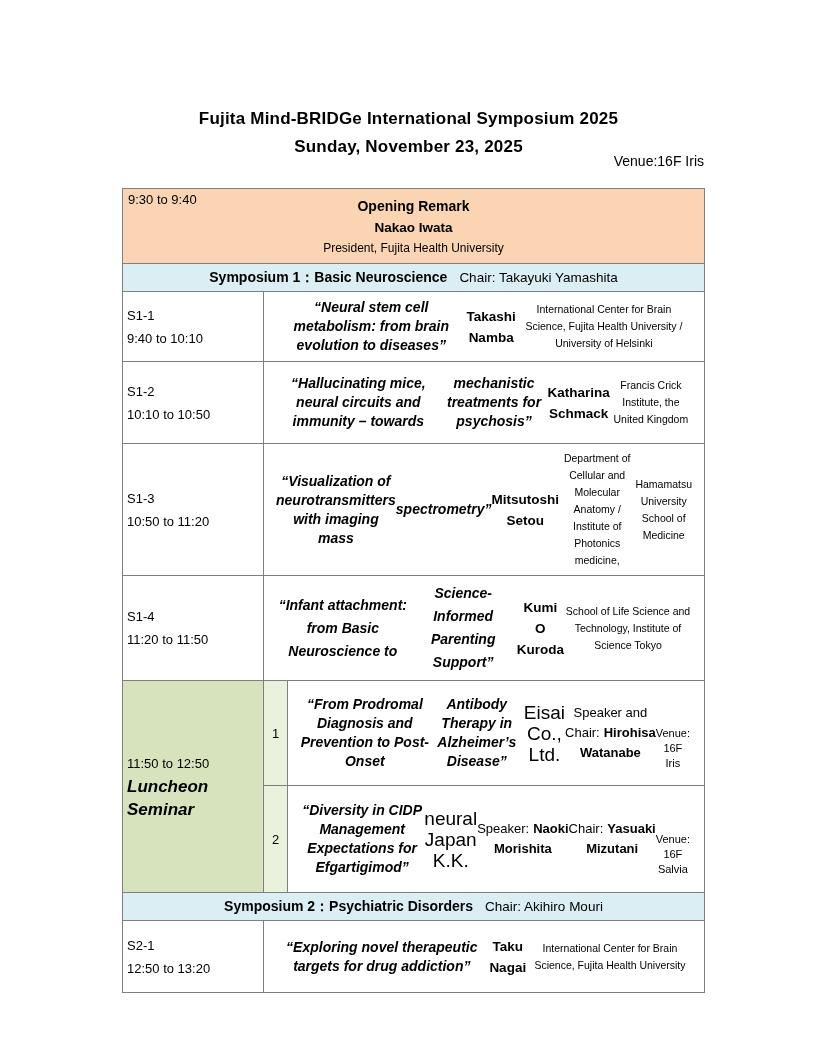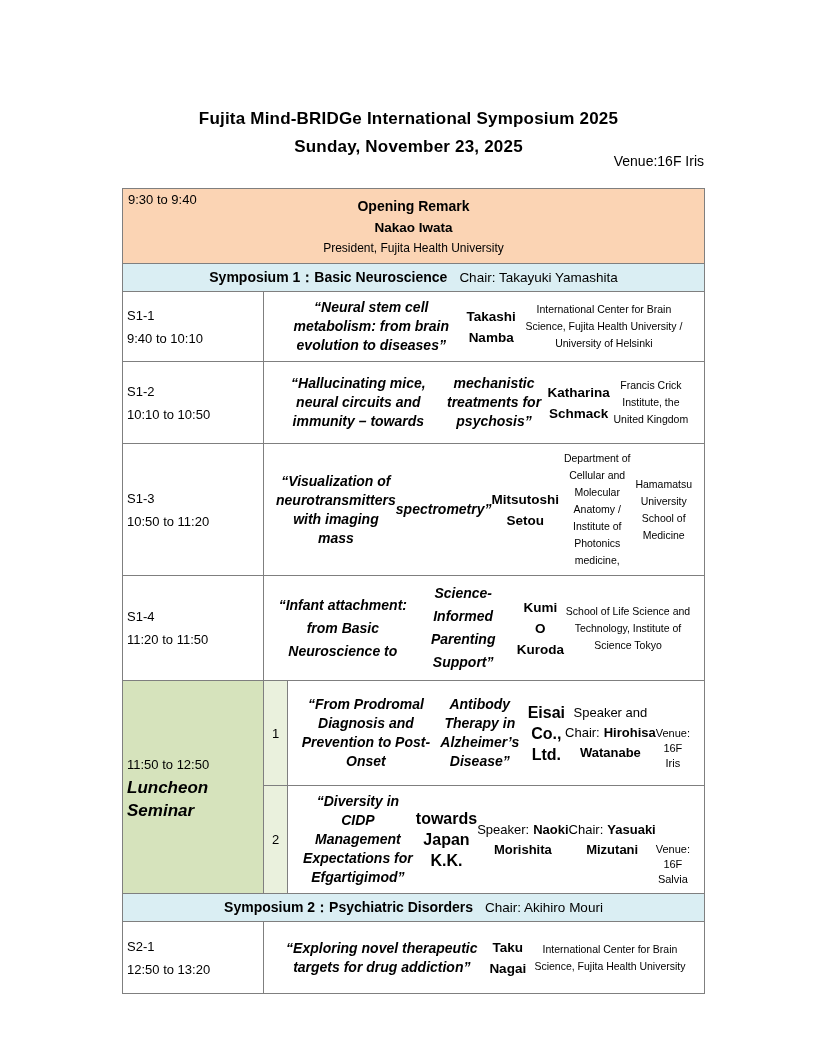--- a/index.html
+++ b/index.html
@@ -51,21 +51,21 @@
   
   td.cell-content { }
   .content-inner { display:flex; flex-direction:row; justify-content:center; align-items:center;
                    height:100%; text-align:center; padding:2px 8px; }
   .t-title { font-size:14px; font-weight:bold; font-style:italic; line-height:19px; white-space:pre-wrap; }
   .t-title.wide { line-height:23px; }
   .t-speaker { font-size:13.5px; font-weight:bold; line-height:21px; }
   .t-affil { font-size:10.5px; line-height:17px; }
   .t-plain { font-size:13px; line-height:20px; }
   .t-plain b { margin-left:4px; }
-  .t-company { font-size:16px; font-weight:bold; line-height:21px; }
+  .t-company { font-size:19px; font-weight:normal; line-height:21px; }
   .t-venue { font-size:11px; line-height:15px; align-self:flex-end; padding-right:2px; }
 
   
   td.cell-lunch-left { background:#D6E3BC; padding-left:4px; }
   .lunch-time { font-size:13px; line-height:23px; }
   .lunch-label { font-size:17px; font-weight:bold; line-height:23px;font-style:italic; }
   td.cell-num { background:#EAF1DD; text-align:center; font-size:13px; }
 </style>
 </head>
 <body>
@@ -179,21 +179,21 @@
           <div class="t-venue">Venue: 16F Iris</div>
         </div>
       </td>
     </tr>
 
     <tr class="r-lunch2">
       <td class="cell-num">2</td>
       <td class="cell-content">
         <div class="content-inner">
           <div class="t-title">“Diversity in CIDP Management  Expectations for Efgartigimod”</div>
-          <div class="t-company">towards Japan K.K.</div>
+          <div class="t-company">neural Japan K.K.</div>
           <div class="t-plain"><span>Speaker:</span><b>Naoki Morishita</b></div>
           <div class="t-plain"><span>Chair:</span><b>Yasuaki Mizutani</b></div>
           <div class="t-venue">Venue: 16F Salvia</div>
         </div>
       </td>
     </tr>
 
     <tr class="r-symhead2">
       <td colspan="3" class="cell-symhead">
         <span class="symhead-title">Symposium 2：Psychiatric Disorders</span><span class="symhead-chair">Chair: Akihiro Mouri</span>

